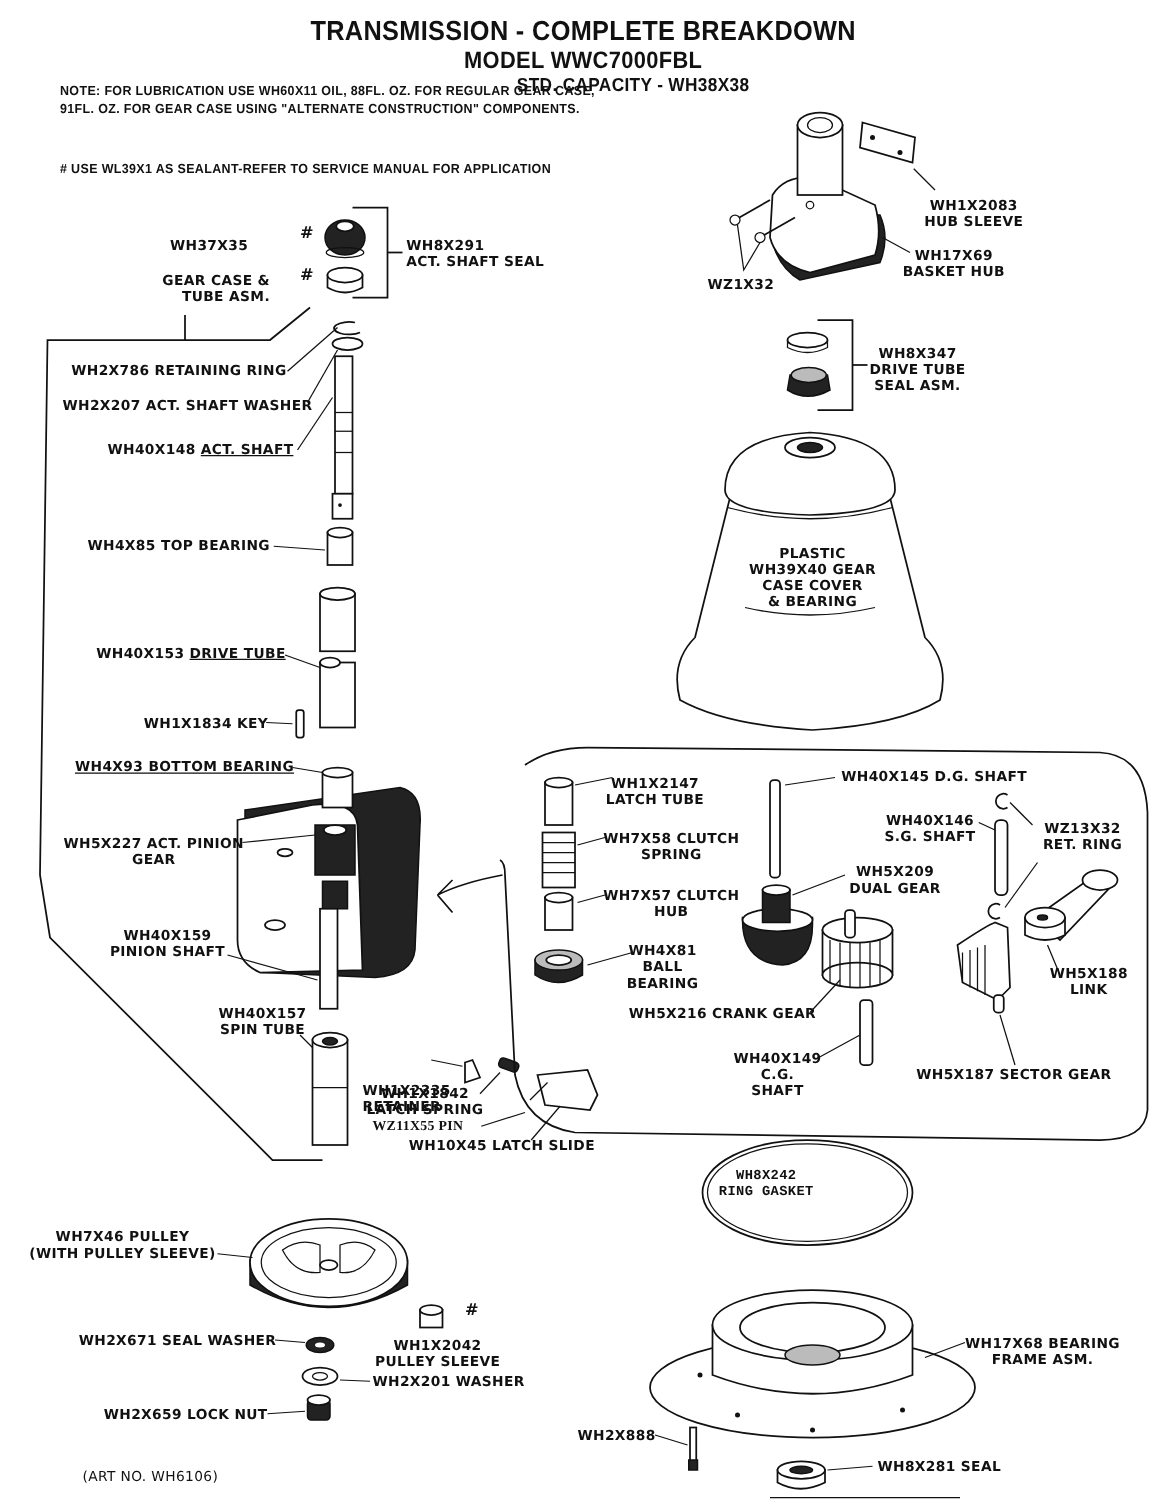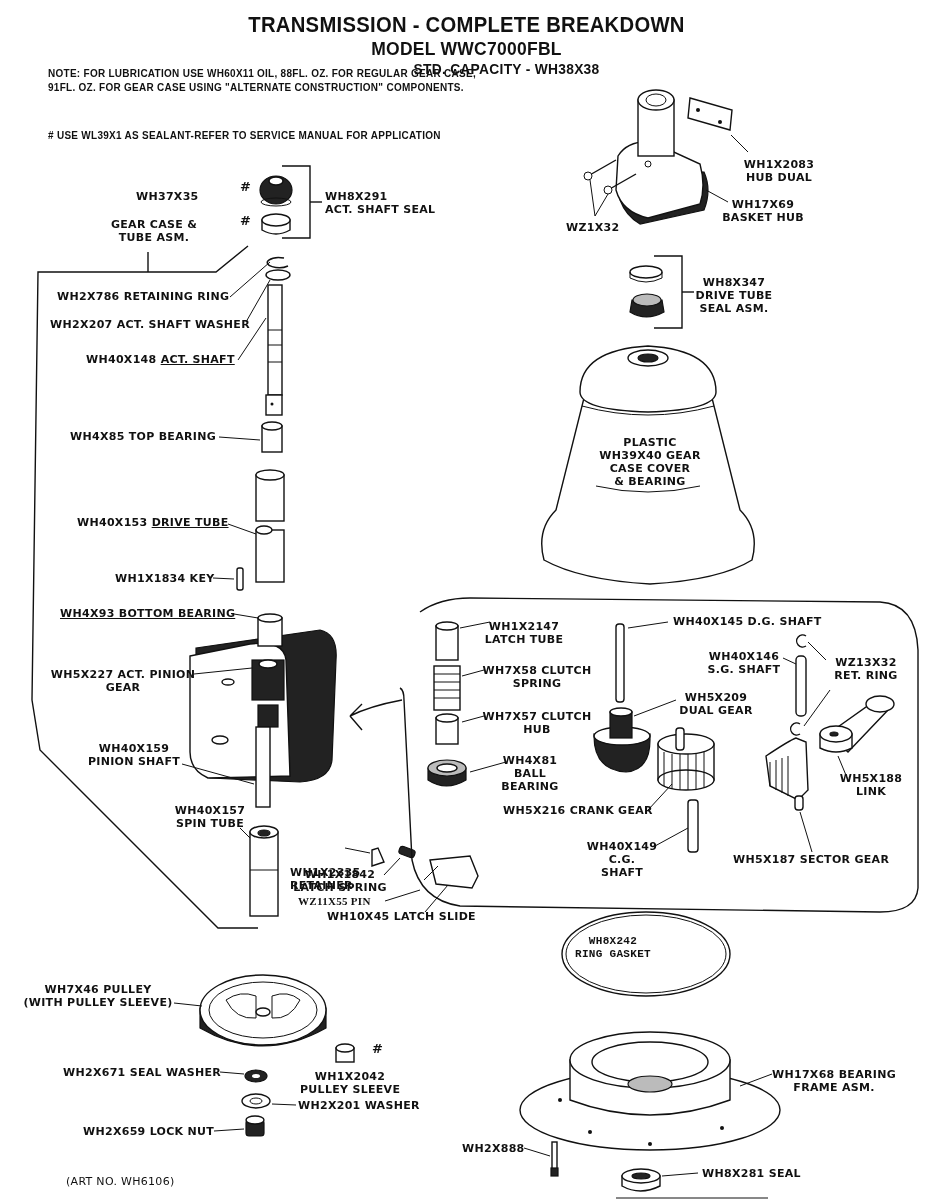--- a/index.html
+++ b/index.html
@@ -298,21 +298,21 @@
 </svg>
 
 <div class="t title" style="top:12px;">TRANSMISSION - COMPLETE BREAKDOWN</div>
 <div class="t title" style="top:38px; font-size:19px;">MODEL WWC7000FBL</div>
 <div class="t title" style="top:60px; font-size:15px; left:40px;">STD. CAPACITY  -  WH38X38</div>
 <div class="t note" style="left:48px; top:67px;">NOTE:  FOR LUBRICATION USE WH60X11 OIL, 88FL. OZ. FOR REGULAR GEAR CASE,</div>
 <div class="t note" style="left:48px; top:81px;">91FL. OZ. FOR GEAR CASE USING "ALTERNATE CONSTRUCTION" COMPONENTS.</div>
 <div class="t note" style="left:48px; top:129px;"># USE WL39X1 AS SEALANT-REFER TO SERVICE MANUAL FOR APPLICATION</div>
 
 <div class="t lbl" style="left:136px; top:190px;">WH37X35</div>
-<div class="t lbl c" style="left:104px; top:218px; width:100px;">
+<div class="t lbl c" style="left:116px; top:218px; width:100px;text-align:right;">
   <div>GEAR CASE &amp;</div>
   <div>TUBE ASM.</div>
 </div>
 <div class="t lbl" style="left:240px; top:180px; font-size:13px;">#</div>
 <div class="t lbl" style="left:240px; top:214px; font-size:13px;">#</div>
 <div class="t lbl" style="left:325px; top:190px;">
   <div>WH8X291</div>
   <div>ACT. SHAFT SEAL</div>
 </div>
 <div class="t lbl" style="left:57px; top:290px;">WH2X786 RETAINING RING</div>
@@ -346,21 +346,21 @@
 </div>
 <div class="t lbl c" style="left:290px; top:868px; width:100px;">
   <div>WH1X1842</div>
   <div>LATCH SPRING</div>
 </div>
 <div class="t lbl" style="left:298px; top:895px;font-family:Liberation Serif, serif;">WZ11X55 PIN</div>
 <div class="t lbl" style="left:327px; top:910px;">WH10X45 LATCH SLIDE</div>
 
 <div class="t lbl c" style="left:734px; top:144px; width:90px;margin-top:14px;">
   <div>WH1X2083</div>
-  <div>HUB DUAL</div>
+  <div>HUB SLEEVE</div>
 </div>
 <div class="t lbl c" style="left:718px; top:198px; width:90px;">
   <div>WH17X69</div>
   <div>BASKET HUB</div>
 </div>
 <div class="t lbl" style="left:566px; top:221px;">WZ1X32</div>
 <div class="t lbl c" style="left:692px; top:276px; width:84px;">
   <div>WH8X347</div>
   <div>DRIVE TUBE</div>
   <div>SEAL ASM.</div>

